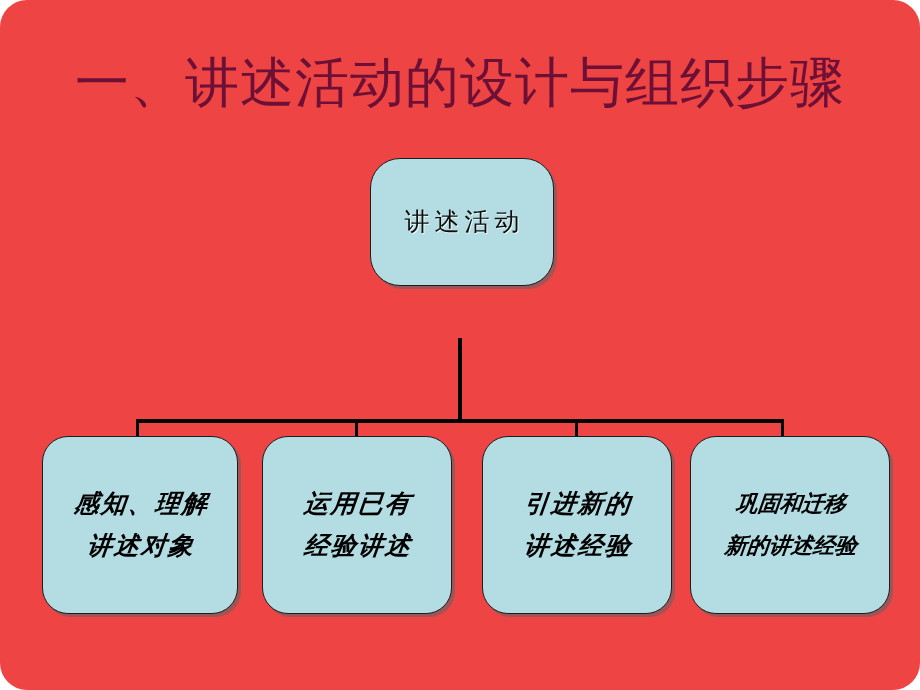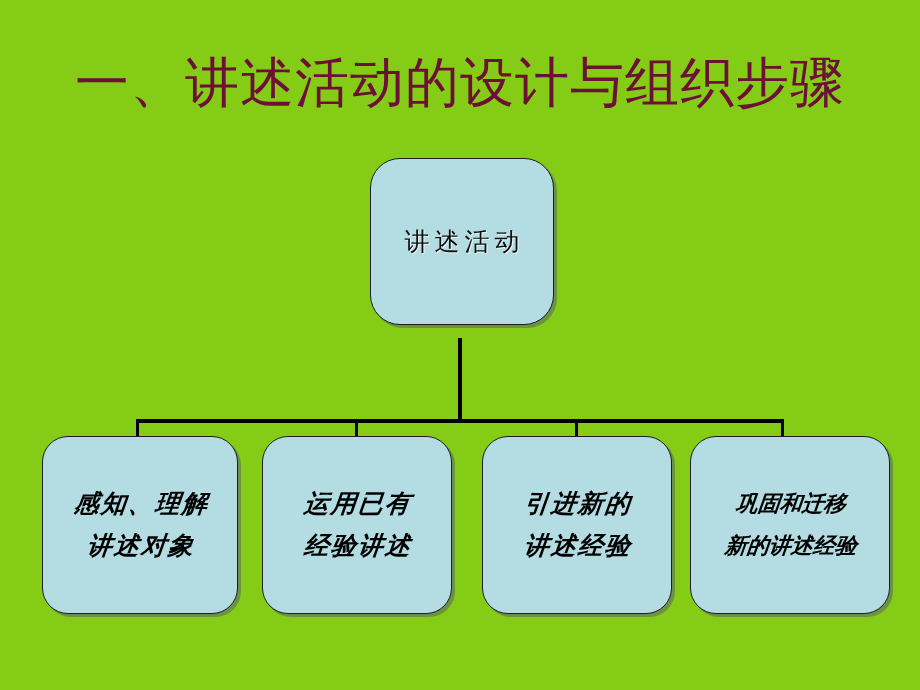--- a/index.html
+++ b/index.html
@@ -13,21 +13,22 @@
     position: relative;
     overflow: hidden;
     font-family: "Liberation Serif", "DejaVu Serif", serif;
   }
 
   #slide {
     position: absolute;
     left: 0; top: 0;
     width: 920px;
     height: 690px;
-    background: #84cc16;
+    background: #ef4444;
+    border-radius: 27px;
   }
 
   
   #slide-title {
     position: absolute;
     left: 0;
     top: 52px;
     width: 920px;
     text-align: center;
     font-family: "Liberation Serif", "DejaVu Serif", serif;
@@ -80,21 +81,21 @@
     justify-content: center;
     text-align: center;
     overflow: hidden;
   }
 
   
   #node-root {
     left: 370px;
     top: 158px;
     width: 184px;
-    height: 167px;
+    height: 128px;
     border-radius: 30px;
     z-index: 5;
   }
   #node-root .line {
     font-family: "Liberation Serif", "DejaVu Serif", serif;
     font-size: 25px;
     line-height: 36px;
     color: #0c0c0c;
     letter-spacing: 5px;
     text-indent: 5px;

